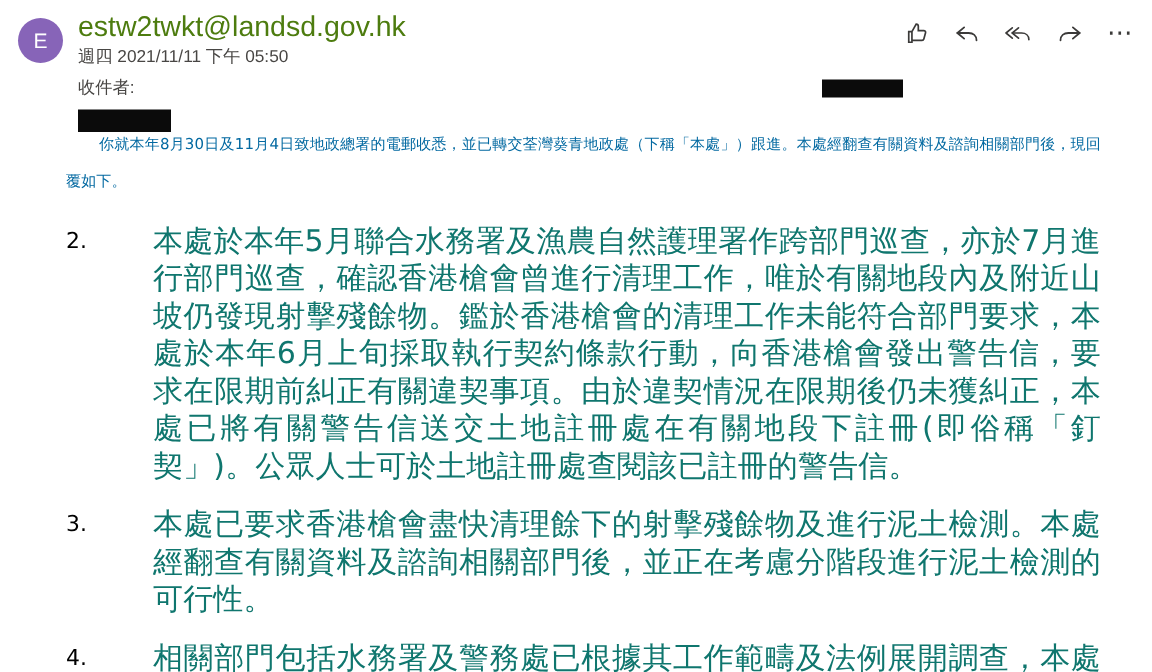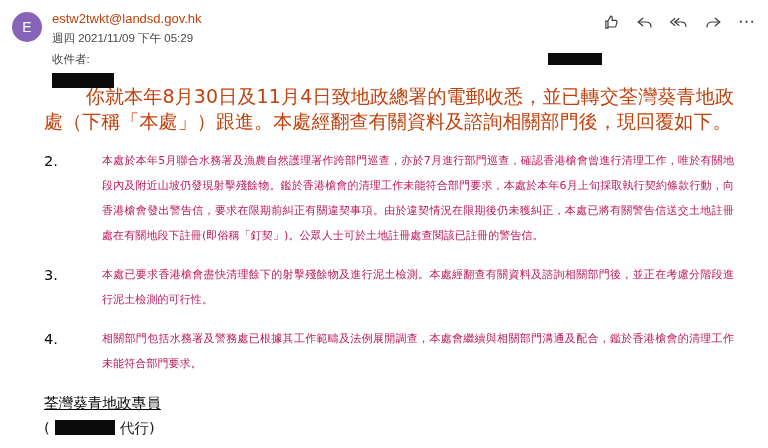--- a/index.html
+++ b/index.html
@@ -41,22 +41,22 @@
     flex: 0 0 auto;
     margin-top: 2px;
     font-family: "Liberation Sans", sans-serif;
   }
   .sender-block {
     margin-left: 10px;
     flex: 1 1 auto;
     min-width: 0;
   }
   .sender-email {
-    font-size: 13px;
-    color: #c2410c;
+    font-size: 19px;
+    color: #4d7c0f;
     line-height: 17px;
     font-family: "Liberation Sans", sans-serif;
   }
   .sent-time {
     font-size: 11.5px;
     color: #484644;
     line-height: 16px;
     margin-top: 3px;
   }
   .recipient-row {
@@ -104,46 +104,46 @@
     line-height: 10px;
     letter-spacing: 1px;
     color: #3b3a39;
   }
   
   .body-area {
     padding: 14px 34px 0 44px;
     box-sizing: border-box;
   }
   .para {
-    font-size: 19px;
-    line-height: 25px;
-    color: #c2410c;
+    font-size: 10px;
+    line-height: 25px;
+    color: #0369a1;
     margin: 0 0 14px 0;
     text-align: justify;
     font-family: "DejaVu Sans", sans-serif;
     letter-spacing: 0.1px;
   }
   .para.indent { text-indent: 2.2em; }
   .num-para {
     display: flex;
     margin: 0 0 14px 0;
   }
   .num-para .num {
     flex: 0 0 auto;
     width: 58px;
     font-size: 14.6px;
     line-height: 25px;
     color: #000000;
     font-family: "DejaVu Sans", sans-serif;
   }
   .num-para .txt {
     flex: 1 1 auto;
-    font-size: 11px;
-    line-height: 25px;
-    color: #be185d;
+    font-size: 20px;
+    line-height: 25px;
+    color: #0f766e;
     text-align: justify;
     font-family: "DejaVu Sans", sans-serif;
     letter-spacing: 0.1px;
   }
   .sign {
     font-size: 14.6px;
     line-height: 25px;
     color: #000000;
     font-family: "DejaVu Sans", sans-serif;
     margin: 2px 0 0 0;
@@ -167,21 +167,21 @@
 </head>
 <body>
 
 <div class="mail-window">
 
   <div class="header">
     <div class="avatar">E</div>
 
     <div class="sender-block">
       <div class="sender-email">estw2twkt@landsd.gov.hk</div>
-      <div class="sent-time">週四 2021/11/09 下午 05:29</div>
+      <div class="sent-time">週四 2021/11/11 下午 05:50</div>
       <div class="recipient-row">
         <span>收件者:</span>
         <span class="redact redact-recipient"></span>
       </div>
       <div class="redact-row2"></div>
     </div>
 
     <div class="actions">
       <div class="action-btn">
         <svg width="17" height="17" viewBox="0 0 24 24" fill="none" stroke="#3b3a39" stroke-width="1.6">

